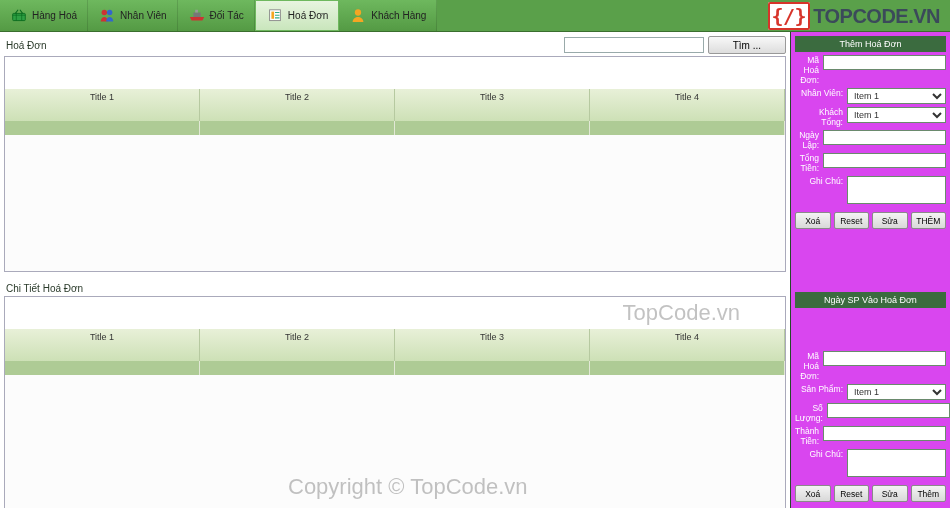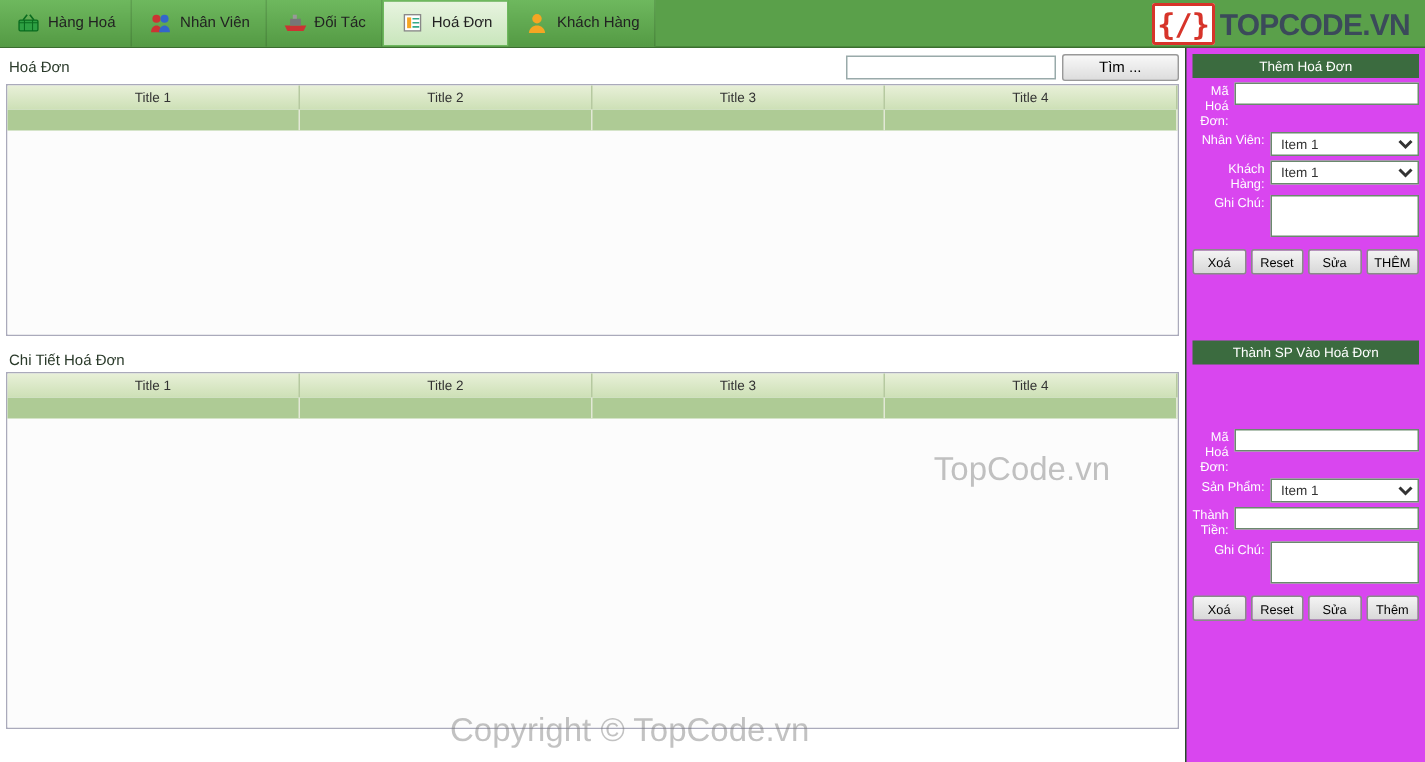--- a/index.html
+++ b/index.html
@@ -16,41 +16,41 @@
 .workspace { display: flex; height: calc(100% - 32px); }
 .main { flex: 1; padding: 4px 4px 4px 4px; overflow: hidden; }
 .sidebar { width: 160px; background: #d946ef; color: #fff; font-size: 9px; padding: 4px 4px; border-left: 1px solid #274b2a; overflow-y: auto; }
 
 .section-title { font-size: 10px; color: #2a3a2a; margin: 2px 0 2px 2px; }
 .search-row { display: flex; gap: 4px; align-items: center; margin-bottom: 2px; }
 .search-row input { flex: 0 0 110px; height: 16px; font-size: 10px; border: 1px solid #9aa; padding: 0 3px; margin-left: auto; }
 .search-row button { height: 18px; font-size: 10px; padding: 0 24px; background: linear-gradient(#f8f8f8,#ddd); border: 1px solid #999; cursor: pointer; border-radius: 2px; }
 
 .grid { border: 1px solid #aab; margin-bottom: 6px; background: #fff; }
-.grid .hdr { display: flex; background: linear-gradient(#e8f0d8,#cde0b6); height: 16px; font-size: 9px; }
+.grid .hdr { display: flex; background: linear-gradient(#e8f0d8,#cde0b6); height: 32px; font-size: 9px; margin-top: 32px; }
 .grid .hdr > div { flex: 1; text-align: center; line-height: 16px; border-right: 1px solid #b6c9a0; color: #333; }
 .grid .body { height: 150px; background: #fcfcfc; }
 .grid .body .r { height: 14px; display: flex; }
 .grid .body .r > div { flex: 1; border-right: 1px solid #e2e8d6; }
 .grid .body .r.alt { background: #aecb95; }
 .grid.small .body { height: 220px; }
 
 .side-sec-title { background: #3b6b3f; text-align: center; font-size: 9px; padding: 3px 0; }
 .field-row { display: flex; align-items: flex-start; gap: 4px; margin: 3px 0; }
 .field-row label { width: 48px; text-align: right; font-size: 8.5px; }
 .field-row input[type=text], .field-row select, .field-row textarea { flex: 1; height: 15px; font-size: 9px; border: 1px solid #6a8a6d; padding: 0 2px; background: #fff; color: #333; }
 .field-row select { height: 16px; }
 .field-row textarea { height: 28px; resize: none; overflow: scroll; }
 
-.btn-row { display: flex; gap: 3px; margin: 8px 0 4px 0; justify-content: flex-start; }
+.btn-row { display: flex; gap: 3px; margin: 8px 0 23px 0; justify-content: flex-start; }
 .btn-row button { flex: 1; font-size: 8.5px; height: 17px; background: linear-gradient(#f4f4f4,#d8d8d8); border: 1px solid #8a8a8a; border-radius: 2px; cursor: pointer; }
 
 .watermark { position: absolute; font-size: 22px; color: rgba(120,120,120,0.45); font-weight: 500; pointer-events: none; }
 .wm1 { right: 210px; top: 300px; }
-.wm2 { left: 300px; bottom: 8px; }
+.wm2 { left: 288px; bottom: 8px; }
 
 .spacer { height: 40px; }
 </style>
 </head>
 <body>
 
 <div class="toolbar">
   <div class="tool-btn">
     <span class="ic"><svg viewBox="0 0 20 16">
           <rect x="3" y="6" width="14" height="8" rx="1" fill="#2ea043" stroke="#0a6b1f"></rect>
@@ -144,45 +144,57 @@
     <div class="side-sec-title">Thêm Hoá Đơn</div>
     <div class="field-row">
         <label>Mã Hoá Đơn:</label>
         <input type="text" value="" style="">
       </div>
     <div class="field-row">
         <label>Nhân Viên:</label>
         <select><option>Item 1</option></select>
       </div>
     <div class="field-row">
-        <label>Khách Hàng:</label>
+        <label>Khách Tổng:</label>
         <select><option>Item 1</option></select>
+      </div>
+    <div class="field-row">
+        <label>Ngày Lập:</label>
+        <input type="text" value="" style="">
+      </div>
+    <div class="field-row">
+        <label>Tổng Tiền:</label>
+        <input type="text" value="" style="">
       </div>
     <div class="field-row">
         <label>Ghi Chú:</label>
         <textarea style=""></textarea>
       </div>
     <div class="btn-row">
       <button>Xoá</button>
       <button>Reset</button>
       <button>Sửa</button>
       <button>THÊM</button>
     </div>
 
     <div class="spacer"></div>
-    <div class="side-sec-title">Thành SP Vào Hoá Đơn</div>
+    <div class="side-sec-title">Ngày SP Vào Hoá Đơn</div>
     <div class="spacer"></div>
 
     <div class="field-row">
         <label>Mã Hoá Đơn:</label>
         <input type="text" value="" style="">
       </div>
     <div class="field-row">
         <label>Sản Phẩm:</label>
         <select><option>Item 1</option></select>
+      </div>
+    <div class="field-row">
+        <label>Số Lượng:</label>
+        <input type="text" value="" style="">
       </div>
     <div class="field-row">
         <label>Thành Tiền:</label>
         <input type="text" value="" style="">
       </div>
     <div class="field-row">
         <label>Ghi Chú:</label>
         <textarea style=""></textarea>
       </div>
     <div class="btn-row">

